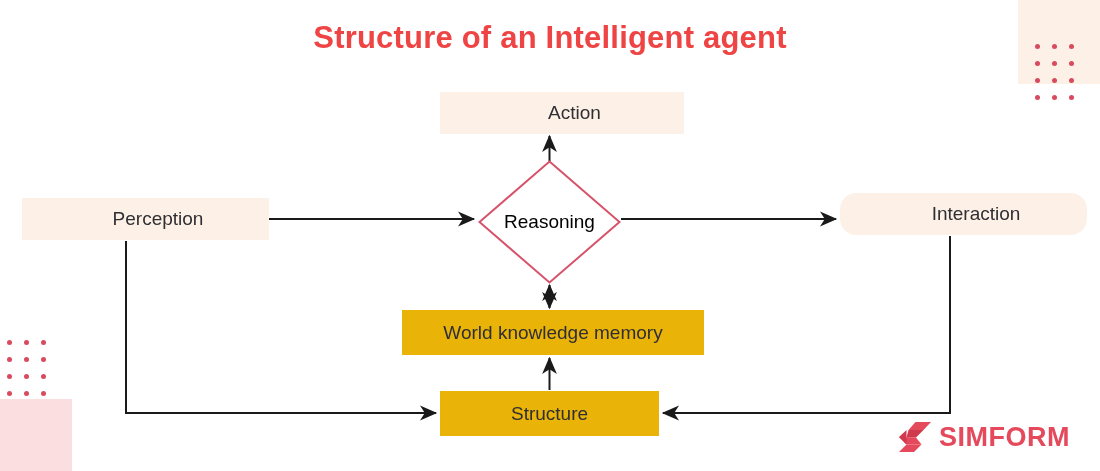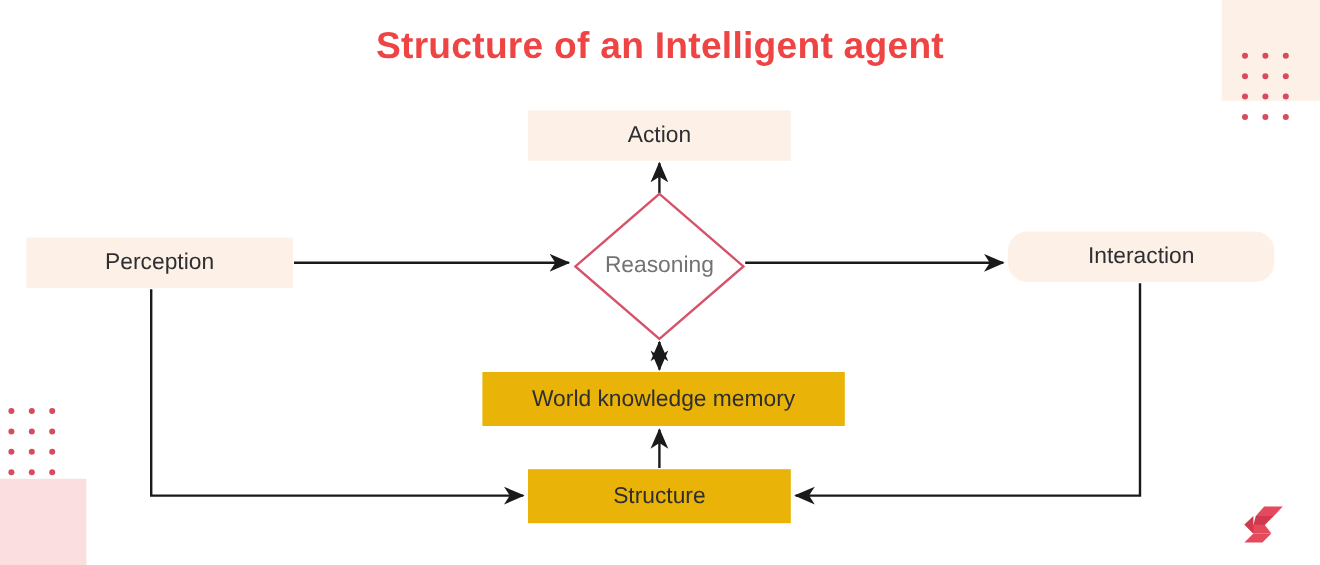--- a/index.html
+++ b/index.html
@@ -26,38 +26,38 @@
     position:absolute;left:0;top:20px;width:1100px;
     text-align:center;font-size:31px;font-weight:bold;color:#ef4444;
     letter-spacing:.2px;
   }
 
   
   .node{
     position:absolute;display:flex;align-items:center;justify-content:center;
     font-size:19px;color:#2f2f33;white-space:nowrap;
   }
-  .cream{background:#fdf1e7;}
+  .cream{background:#fdf1e7;padding-left:25px;}
   .pink{background:#eab308;}
 
   #node-action{left:440px;top:92px;width:219px;height:42px;}
   #node-perception{left:22px;top:198px;width:222px;height:42px;text-align:right;}
   #node-interaction{left:840px;top:193px;width:222px;height:42px;border-radius:16px;}
   #node-world{left:402px;top:310px;width:302px;height:45px;}
   #node-learning{left:440px;top:391px;width:219px;height:45px;}
 
   
   #node-reasoning{
     position:absolute;left:478px;top:160px;width:143px;height:124px;
   }
   #node-reasoning svg{position:absolute;left:0;top:0;}
   #reasoning-label{
     position:absolute;left:0;top:0;width:143px;height:124px;
     display:flex;align-items:center;justify-content:center;
-    font-size:19px;color:#737373;white-space:nowrap;
+    font-size:19px;color:#000000;white-space:nowrap;
   }
 
   
   #wires{position:absolute;left:0;top:0;width:1100px;height:471px;}
 
   
   #logo{position:absolute;right:30px;bottom:18px;display:flex;align-items:center;gap:7px;}
   #logo-text{font-size:27px;font-weight:bold;color:#e4495c;letter-spacing:.5px;}
 </style>
 </head>
@@ -151,15 +151,16 @@
   </div>
 
   <div id="logo">
     <svg width="34" height="32" viewBox="0 0 34 32">
       <path d="M17.5,1 L33,1 L25.5,9 L10.5,9 Z" fill="#e4495c"></path>
       <path d="M10.5,9 L25.5,9 L18,16.5 L8.5,16.5 Z" fill="#cf3a4d"></path>
       <path d="M1,16 L18,16.5 L23.5,23.5 L8.5,23.5 Z" fill="#e4495c"></path>
       <path d="M8.5,23.5 L23.5,23.5 L16,31 L1,31 Z" fill="#e4495c"></path>
       <path d="M1,16 L8.5,9 L8.5,23.5 Z" fill="#cf3a4d"></path>
     </svg>
+    <span id="logo-text">SIMFORM</span>
   </div>
 
 </div>
 
 </body></html>

